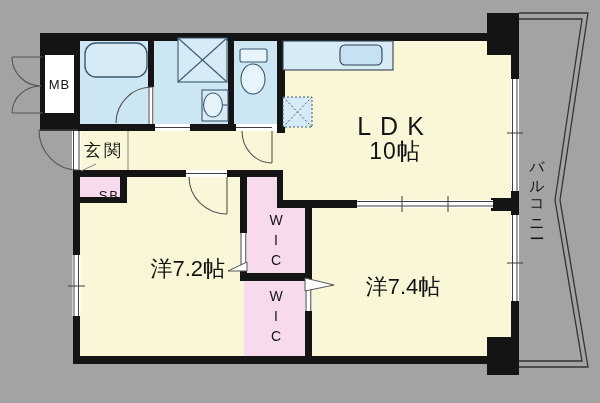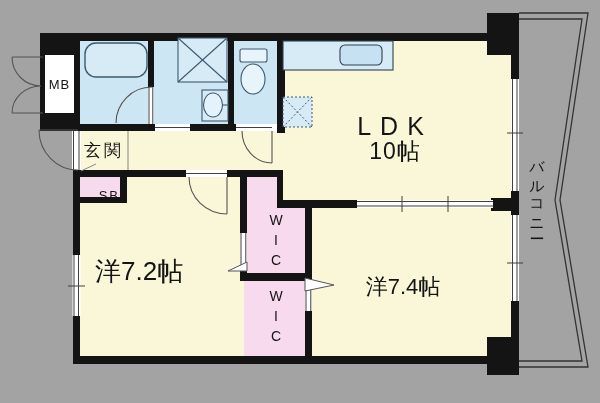--- a/index.html
+++ b/index.html
@@ -5,21 +5,21 @@
   html,body{margin:0;padding:0;background:#fff;}
   #stage{position:relative;width:600px;height:403px;background:#a3a3a3;overflow:hidden;
          font-family:"Liberation Sans","DejaVu Sans",sans-serif;color:#141414;}
   #plan-svg{position:absolute;left:0;top:0;}
   .lbl{position:absolute;color:#141414;white-space:nowrap;}
   .lbl-mb{left:44px;top:77px;width:31px;text-align:center;font-size:13px;letter-spacing:1px;}
   .lbl-genkan{left:84px;top:139px;font-size:17px;letter-spacing:3px;font-weight:500;}
   .lbl-sb{left:81px;top:180px;width:39px;text-align:right;font-size:13px;letter-spacing:2px;margin-top:8px;}
   .lbl-ldk{left:330px;top:112px;width:130px;text-align:center;font-size:25px;letter-spacing:9px;font-weight:500;}
   .lbl-ldk-size{left:330px;top:136px;width:130px;text-align:center;font-size:23px;letter-spacing:1px;font-weight:500;}
-  .lbl-w72{left:95px;top:254px;width:130px;text-align:left;font-size:26px;font-weight:500;}
+  .lbl-w72{left:95px;top:254px;width:130px;text-align:right;font-size:22px;font-weight:500;}
   .lbl-w74{left:338px;top:272px;width:130px;text-align:center;font-size:22px;font-weight:500;}
   .vtext{writing-mode:vertical-rl;}
   .lbl-wic{left:268px;font-size:14px;letter-spacing:4px;text-orientation:upright;font-weight:500;}
   .lbl-wic-u{top:212px;height:60px;}
   .lbl-wic-l{top:288px;height:60px;}
   .lbl-balcony{left:527px;top:150px;height:130px;font-size:15px;letter-spacing:3px;font-weight:500;}
 </style>
 </head>
 <body>
 

